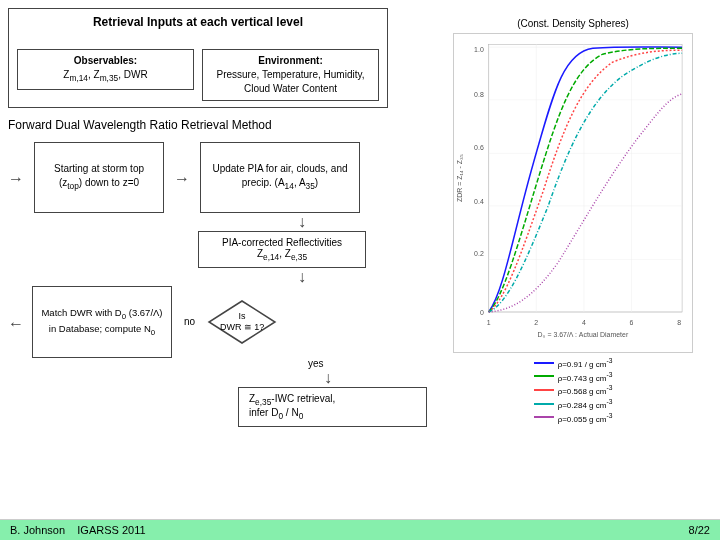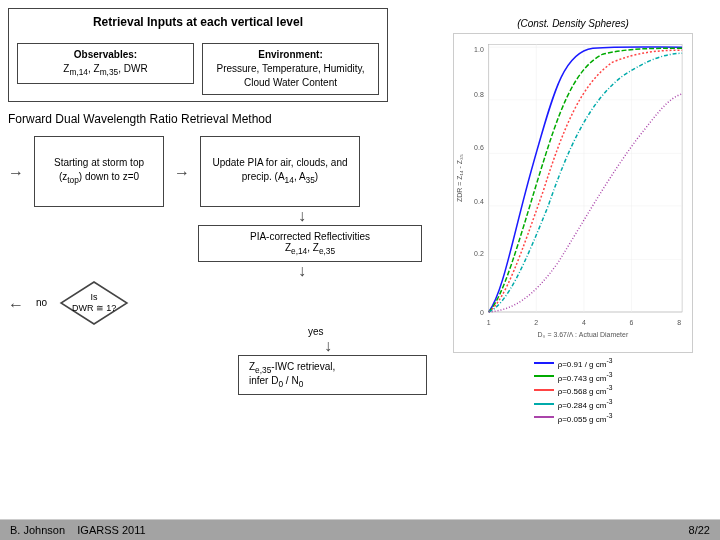--- a/index.html
+++ b/index.html
@@ -38,21 +38,21 @@
     .retrieval-box {
       border: 1.5px solid #444;
       padding: 6px 8px;
       width: 380px;
     }
 
     .retrieval-title {
       font-weight: bold;
       font-size: 12px;
       text-align: center;
-      margin-bottom: 14px;
+      margin-bottom: 20px;
     }
 
     .retrieval-inputs-row {
       display: flex;
       gap: 8px;
       align-items: flex-start;
     }
 
     .input-box {
       border: 1.5px solid #444;
@@ -96,21 +96,21 @@
     .arrow-right {
       font-size: 16px;
       color: #444;
     }
 
     .pia-box {
       border: 1.5px solid #444;
       padding: 5px 10px;
       font-size: 10px;
       text-align: center;
-      width: 224px;
+      width: 168px;
     }
 
     
     .ze-box {
       border: 1.5px solid #444;
       padding: 5px 10px;
       font-size: 10px;
       width: 189px;
       margin-left: 40px;
     }
@@ -120,21 +120,20 @@
       flex: 1;
       display: flex;
       flex-direction: column;
       align-items: center;
       justify-content: flex-start;
       padding: 0 4px;
     }
 
     .const-density-label {
       font-size: 10px;
-      font-style: italic;
       text-align: center;
       margin-bottom: 4px;
       margin-top: 10px;
     }
 
     .graph-container {
       width: 240px;
       height: 320px;
       border: 1px solid #ccc;
       position: relative;
@@ -164,21 +163,21 @@
     }
 
     
     .footer {
       display: flex;
       justify-content: space-between;
       align-items: center;
       padding: 4px 10px;
       border-top: 1px solid #ccc;
       font-size: 11px;
-      background: #a3a3a3;
+      background: #86efac;
       gap: 8px;
     }
 
     
     .fc-wrapper {
       position: relative;
       display: flex;
       flex-direction: column;
       align-items: flex-start;
     }
@@ -255,20 +254,23 @@
         </div>
 
         <div style="display:flex; margin-left: 290px;">
           <span style="font-size:16px; color:#444;">↓</span>
         </div>
 
         <div class="fc-bottom-row">
 
           <span style="font-size:16px;color:#444;">←</span>
 
+          <div class="flow-box" style="width:140px; font-size:9.5px;">
+            Match DWR with D<sub>0</sub> (3.67/Λ) in Database; compute N<sub>0</sub>
+          </div>
 
           <span class="no-label">no</span>
 
           <div style="position:relative; width:70px; height:46px; display:flex; align-items:center; justify-content:center;">
             <svg width="70" height="46" viewBox="0 0 70 46">
               <polygon points="35,2 68,23 35,44 2,23" fill="white" stroke="#444" stroke-width="1.5"></polygon>
             </svg>
             <div style="position:absolute; font-size:9px; text-align:center; line-height:1.2;">
               Is<br>DWR ≅ 1?
             </div>

